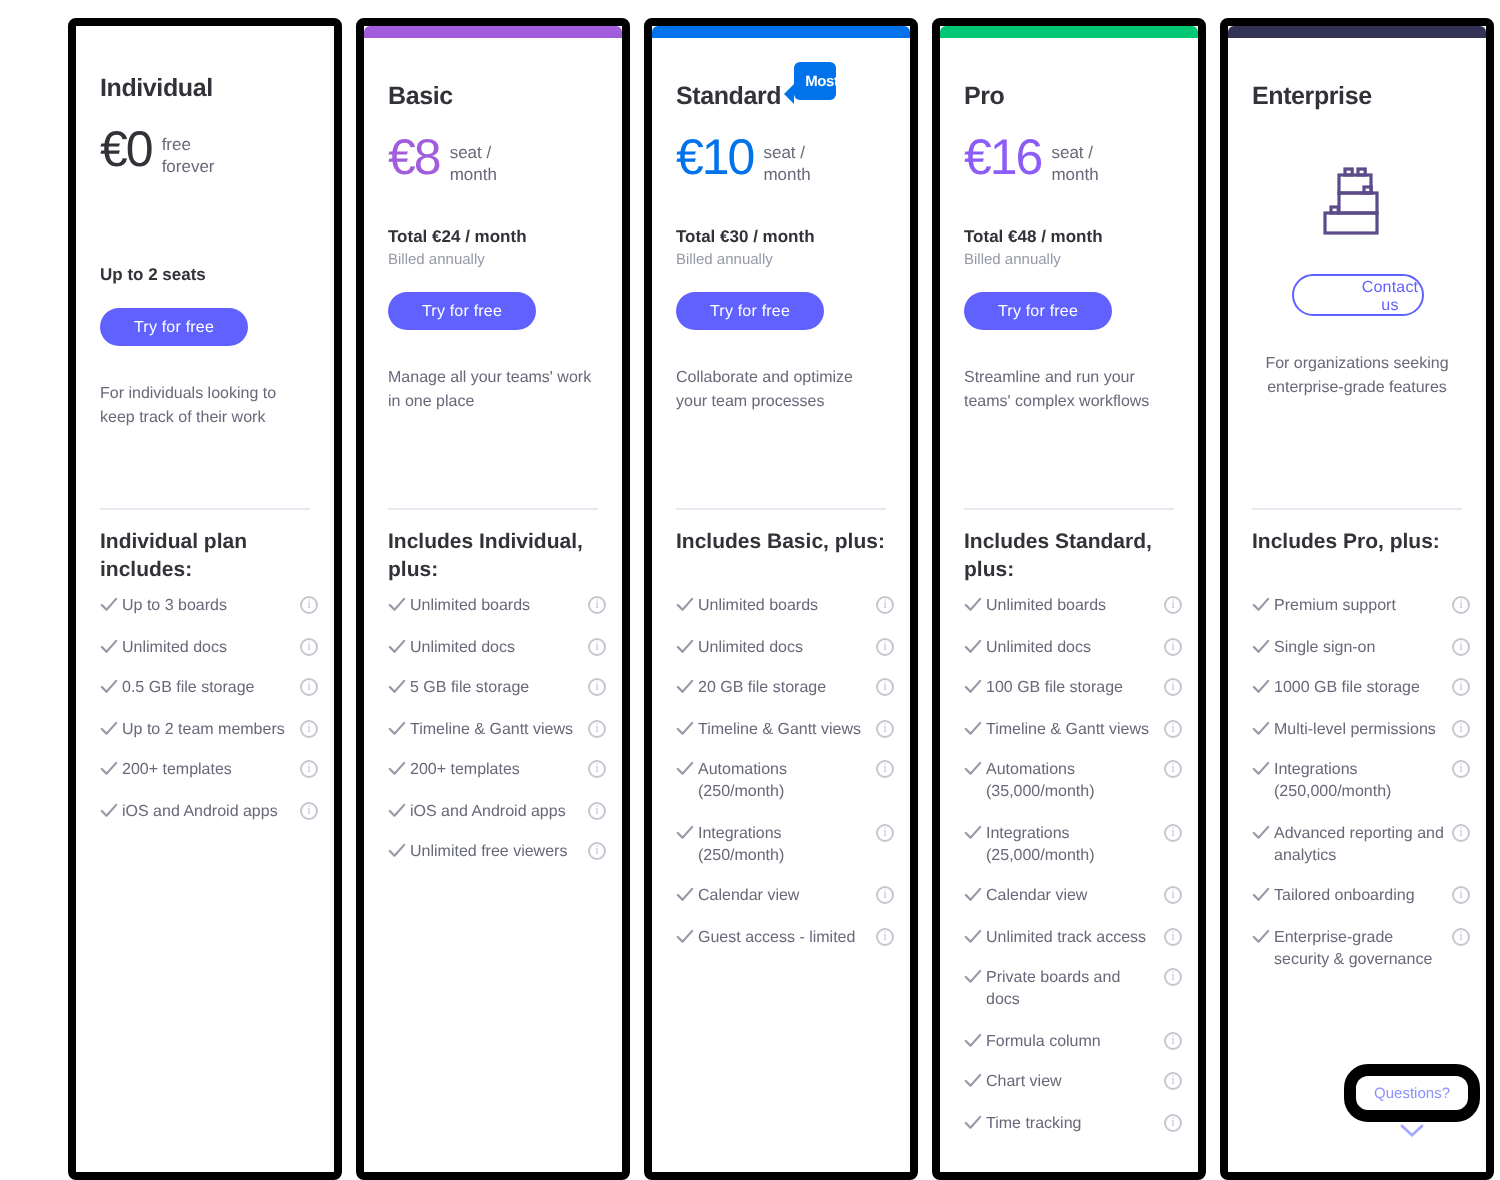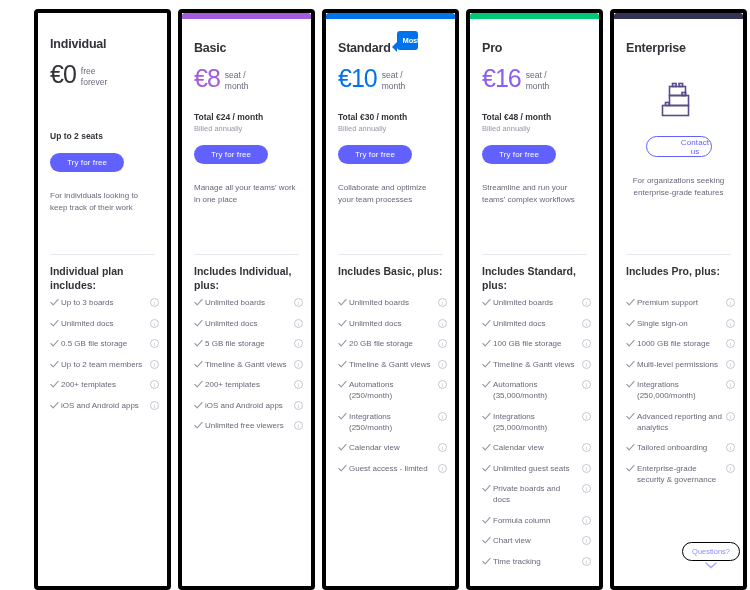--- a/index.html
+++ b/index.html
@@ -206,21 +206,21 @@
     position: absolute;
     right: 10px;
     bottom: 21px;
     z-index: 20;
     display: flex;
     flex-direction: column;
     align-items: center;
   }
   .q-pill {
     background: #ffffff;
-    border: 1px solid #000000;
+    border: 6px solid #000000;
     color: #8b8fff;
     font-size: 7.5px;
     border-radius: 12px;
     padding: 4px 9px;
     cursor: pointer;
     white-space: nowrap;
   }
   .q-chevron { color: #a5a8ff; margin-top: 1px; line-height: 8px; }
   .q-chevron svg { display: block; }
 </style>
@@ -520,21 +520,21 @@
           </span>
           <span class="ftext">Calendar view</span>
           <span class="info">i</span>
         </li>
         <li class="feature">
           <span class="check">
             <svg width="9" height="9" viewBox="0 0 10 10">
               <path d="M1 5 L3.6 7.6 L9 1.6" fill="none" stroke="#9699a6" stroke-width="1.2" stroke-linecap="round" stroke-linejoin="round"></path>
             </svg>
           </span>
-          <span class="ftext">Unlimited guest seats</span>
+          <span class="ftext">Unlimited track access</span>
           <span class="info">i</span>
         </li>
         <li class="feature">
           <span class="check">
             <svg width="9" height="9" viewBox="0 0 10 10">
               <path d="M1 5 L3.6 7.6 L9 1.6" fill="none" stroke="#9699a6" stroke-width="1.2" stroke-linecap="round" stroke-linejoin="round"></path>
             </svg>
           </span>
           <span class="ftext">Private boards and docs</span>
           <span class="info">i</span>

